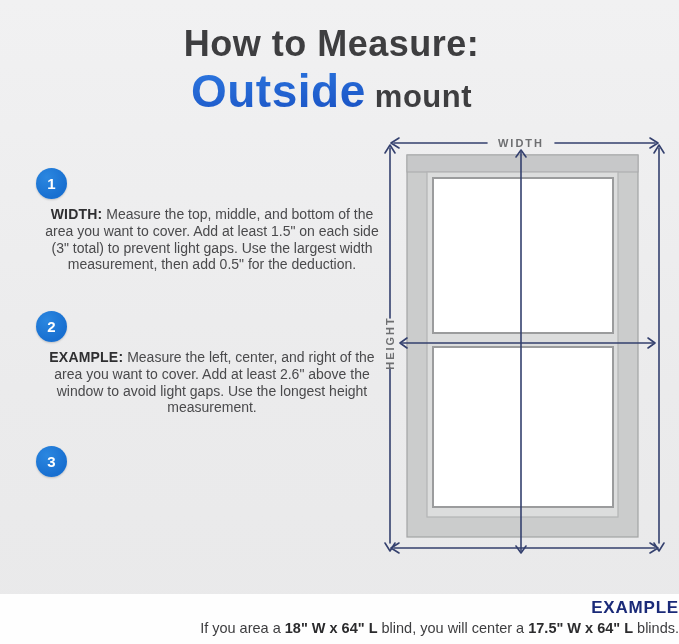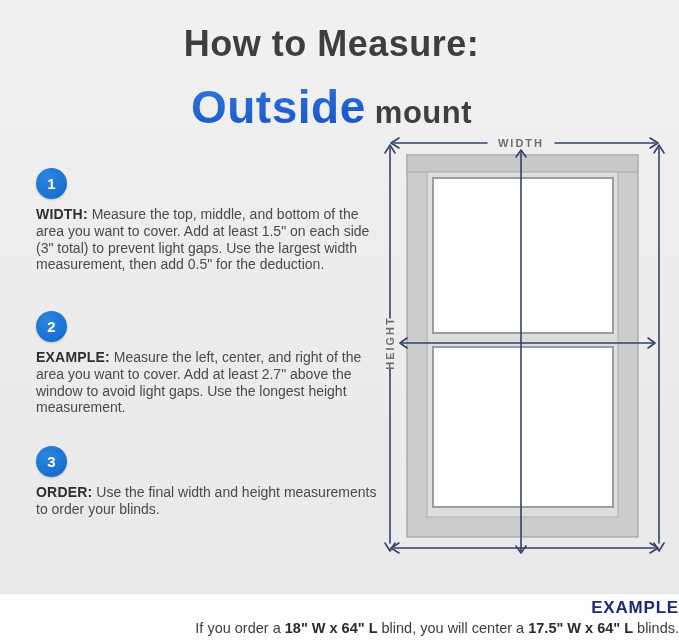--- a/index.html
+++ b/index.html
@@ -5,39 +5,39 @@
   * { margin:0; padding:0; box-sizing:border-box; }
   html,body { width:679px; height:644px; }
   body { font-family:"Liberation Sans", sans-serif; }
   .page {
     position:relative; width:679px; height:644px; overflow:hidden;
     background:linear-gradient(180deg,#f1f1f2 0%, #ebebec 60%, #e9e9ea 100%);
   }
   
   .title-block { position:absolute; top:24px; left:0; width:663px; text-align:center; }
   .title-line1 { font-size:36px; font-weight:700; color:#3e3e40; letter-spacing:0.5px; line-height:1.1; }
-  .title-line2 { margin-top:18px; line-height:1.1; }
+  .title-line2 { margin-top:2px; line-height:1.1; }
   .title-highlight {
     font-size:46px; font-weight:700; letter-spacing:0.5px;
     background:linear-gradient(175deg,#2e7ae2 0%, #1b55c6 85%);
     -webkit-background-clip:text; background-clip:text;
     -webkit-text-fill-color:transparent; color:#1d5ed1;
   }
   .title-suffix { font-size:31px; font-weight:700; color:#3e3e40; letter-spacing:0.5px; }
   
   .step { position:absolute; left:36px; width:352px; }
   .step-1 { top:168px; } .step-2 { top:311px; } .step-3 { top:446px; }
   .step-circle {
     width:31px; height:31px; border-radius:50%;
     background:radial-gradient(circle at 35% 30%, #2b87e0, #186fd0 70%);
     color:#ffffff; font-size:15px; font-weight:700;
     display:flex; align-items:center; justify-content:center;
     box-shadow:0 1px 2px rgba(0,0,0,0.18);
   }
-  .step-text { margin-top:7px; font-size:14px; line-height:1.2; color:#4a4a4c; }
+  .step-text { margin-top:7px; font-size:14px; line-height:1.2; color:#4a4a4c;text-align:center; }
   .step-label { font-weight:700; color:#2f2f31; letter-spacing:0.2px; }
   
   .diagram { position:absolute; left:372px; top:126px; width:300px; height:445px; }
   
   .footer {
     position:absolute; left:0; bottom:0; width:679px; height:50px;
     background:#fefefe; text-align:right; padding-top:4px;
   }
   .example-heading { font-size:17px; font-weight:700; color:#1a2a78; letter-spacing:0.8px; line-height:1.2; }
   .example-text { margin-top:2px; font-size:14.5px; color:#3d3d3f; line-height:1.2; }
@@ -53,26 +53,25 @@
     <div class="title-line2"><span class="title-highlight">Outside</span><span class="title-suffix"> mount</span></div>
   </div>
 
   <div class="step step-1">
     <div class="step-circle">1</div>
     <p class="step-text"><span class="step-label">WIDTH:</span><span> Measure the top, middle, and bottom of the area you want to cover. Add at least 1.5" on each side (3" total) to prevent light gaps. Use the largest width measurement, then add 0.5" for the deduction.</span></p>
   </div>
 
   <div class="step step-2">
     <div class="step-circle">2</div>
-    <p class="step-text"><span class="step-label">EXAMPLE:</span><span> Measure the left, center, and right of the area you want to cover. Add at least 2.7" above the window to avoid light gaps. Use the longest height measurement.</span></p>
+    <p class="step-text"><span class="step-label">EXAMPLE:</span><span> Measure the left, center, and right of the area you want to cover. Add at least 2.6" above the window to avoid light gaps. Use the longest height measurement.</span></p>
   </div>
 
   <div class="step step-3">
     <div class="step-circle">3</div>
-    <p class="step-text"><span class="step-label">ORDER:</span><span> Use the final width and height measurements to order your blinds.</span></p>
   </div>
 
   <svg class="diagram" viewBox="0 0 300 445" xmlns="http://www.w3.org/2000/svg">
 
     <g>
       <rect x="35" y="29" width="231" height="382" fill="#cbcccc" stroke="#a2a3a4" stroke-width="1.2"></rect>
       <rect x="35" y="29" width="231" height="17" fill="#c7c8c9" stroke="#a8a9aa" stroke-width="1"></rect>
       <rect x="55" y="46" width="191" height="345" fill="#dcdddd" stroke="#b3b4b5" stroke-width="1.2"></rect>
       <rect x="61" y="52" width="180" height="155" fill="#ffffff" stroke="#9b9c9d" stroke-width="2"></rect>
       <rect x="61" y="221" width="180" height="160" fill="#ffffff" stroke="#9b9c9d" stroke-width="2"></rect>
@@ -118,16 +117,16 @@
         <path d="M276 212 L283 217 L276 222"></path>
       </g>
     </g>
 
     <text x="149" y="21" text-anchor="middle" font-size="11" font-weight="bold" letter-spacing="2" fill="#6e6f71" style="font-family:'Liberation Sans',sans-serif">WIDTH</text>
     <text x="-217" y="22" transform="rotate(-90)" text-anchor="middle" font-size="11" font-weight="bold" letter-spacing="2" fill="#6e6f71" style="font-family:'Liberation Sans',sans-serif">HEIGHT</text>
   </svg>
 
   <div class="footer">
     <div class="example-heading">EXAMPLE</div>
-    <div class="example-text"><span>If you order a </span><span class="example-bold">18" W x 64" L</span><span> blind, you will center a </span><span class="example-bold">17.5" W x 64" L</span><span> blinds.</span></div>
+    <div class="example-text"><span>If you area a </span><span class="example-bold">18" W x 64" L</span><span> blind, you will center a </span><span class="example-bold">17.5" W x 64" L</span><span> blinds.</span></div>
   </div>
 
 </div>
 
 </body></html>

